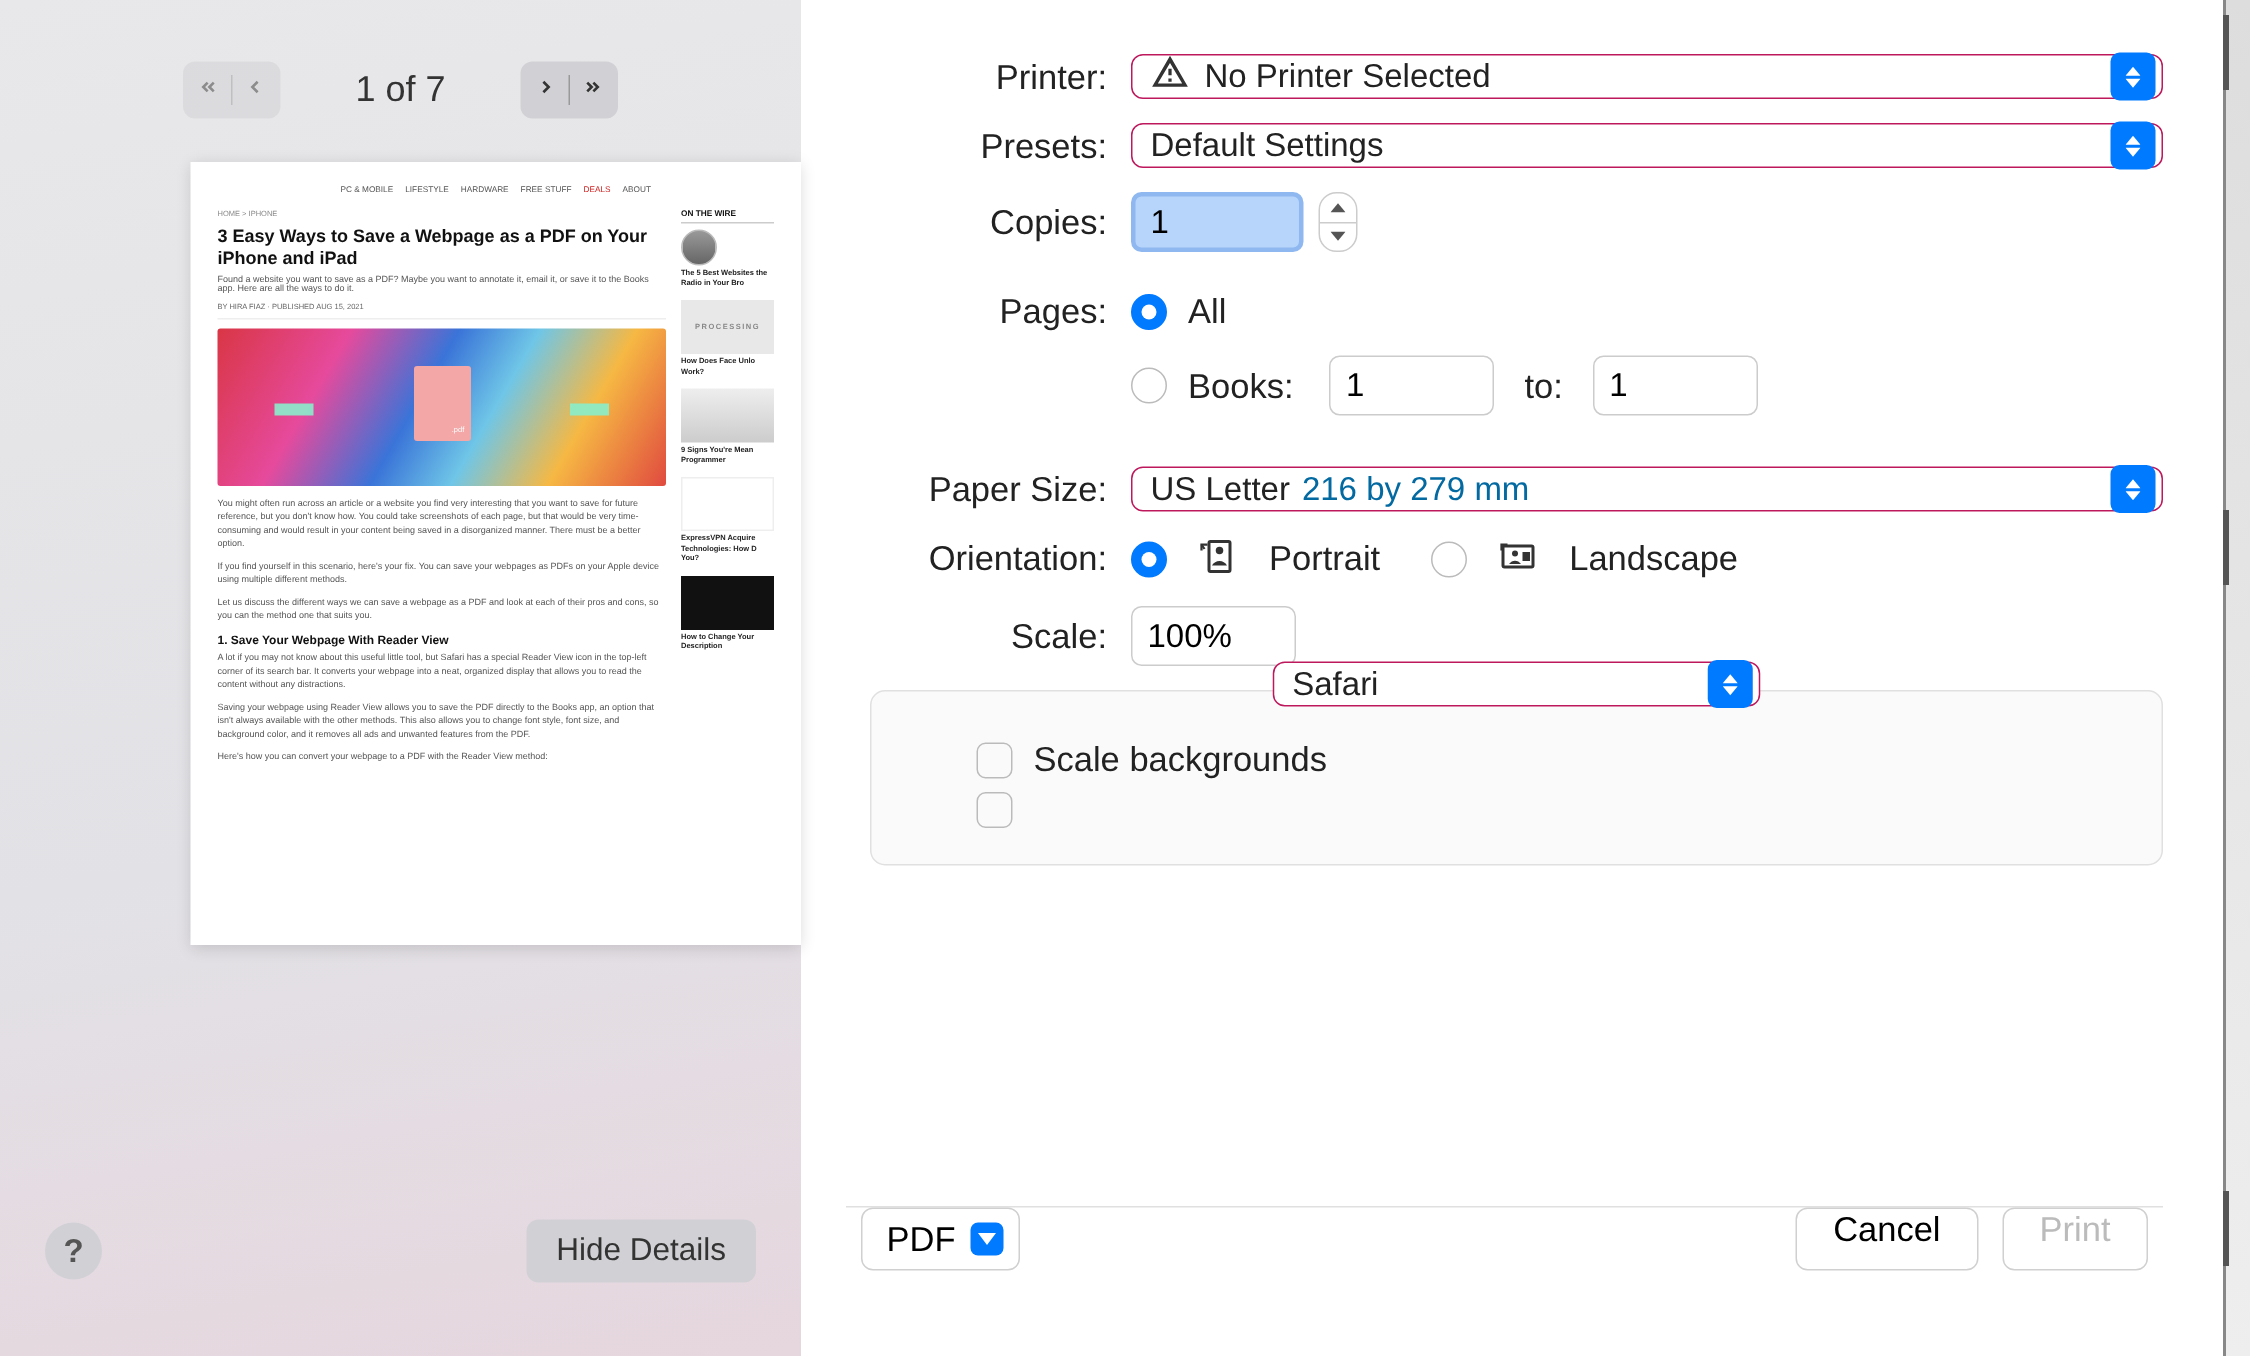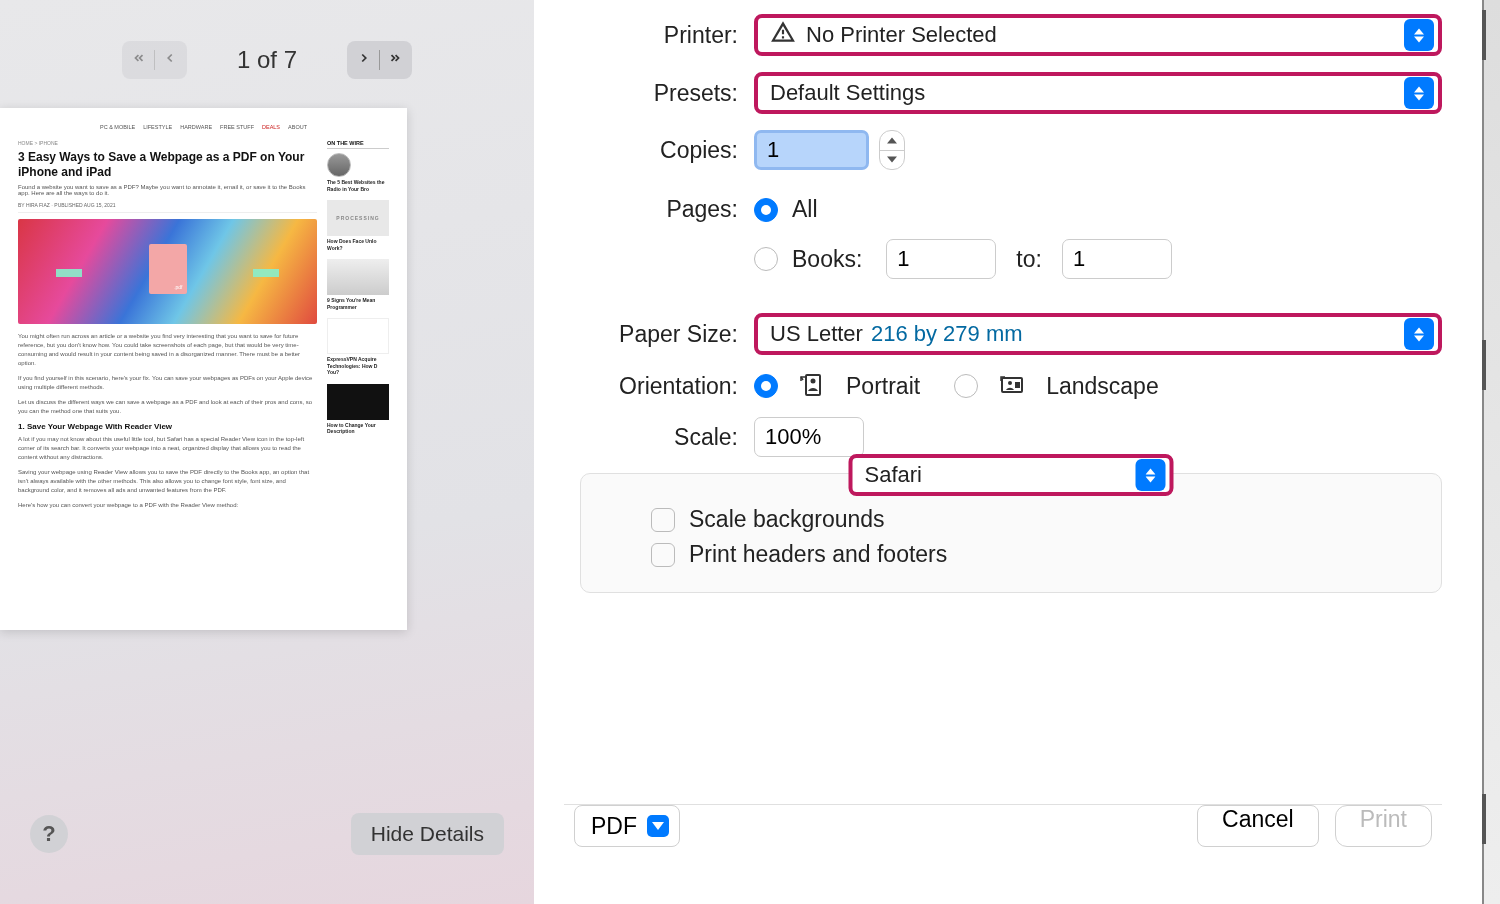--- a/index.html
+++ b/index.html
@@ -37,21 +37,21 @@
     
     .nav-sep { width: 1px; height: 20px; background: #999; margin: 0 2px; }
     
     .chev { width: 14px; height: 14px; color: #333; }
     
     .page-indicator { font-size: 24px; color: #333; }
     
     .thumb-wrap {
       flex: 1;
       display: flex;
-      justify-content: flex-start;
+      justify-content: flex-end;
       padding-top: 18px;
     }
     
     .thumbnail {
       width: 407px;
       height: 522px;
       background: #fff;
       box-shadow: 0 2px 10px rgba(0,0,0,0.15);
       padding: 16px 18px;
       font-size: 7px;
@@ -113,21 +113,21 @@
       font-size: 21px;
       color: #333;
       cursor: pointer;
     }
     
     .right-pane {
       flex: 1;
       background: #fff;
       display: flex;
       flex-direction: column;
-      padding: 14px 40px 0 30px;
+      padding: 36px 40px 0 30px;
     }
     
     .form-rows { flex: 1; }
     
     .row {
       display: flex;
       align-items: center;
       margin-bottom: 16px;
     }
     
@@ -136,22 +136,22 @@
       text-align: right;
       font-size: 23px;
       color: #222;
       padding-right: 16px;
     }
     
     .controls { flex: 1; display: flex; align-items: center; gap: 14px; }
     
     .dropdown {
       flex: 1;
-      height: 42px;
-      border: 4px solid #be185d;
+      height: 30px;
+      border: 1px solid #be185d;
       border-radius: 8px;
       background: #fff;
       display: flex;
       align-items: center;
       padding: 0 12px;
       font-size: 22px;
       color: #222;
       position: relative;
       cursor: pointer;
     }
@@ -277,21 +277,21 @@
     .btn {
       height: 42px;
       border: 1px solid #d0d0d0;
       border-radius: 8px;
       padding: 0 24px;
       font-size: 23px;
       background: #fff;
       cursor: pointer;
       margin-left: 16px;
     }
-    .btn.disabled { color: #bbb; cursor: default; border-radius: 12px; }
+    .btn.disabled { color: #bbb; cursor: default; }
     
     .right-edge {
       width: 18px;
       background: linear-gradient(#ddd, #eee);
       border-left: 2px solid #888;
       position: relative;
     }
     .edge-notch { position:absolute; left:-2px; width:4px; height:50px; background:#555; }
     .edge-notch.n1{top:10px;} .edge-notch.n2{top:340px;} .edge-notch.n3{bottom:60px;}
   </style>
@@ -525,21 +525,20 @@
               <path d="M5 6L0 0h10z"></path>
             </svg>
         </div>
       </div>
       <div class="check-row">
         <div class="checkbox"></div>
         <span class="check-label">Scale backgrounds</span>
       </div>
       <div class="check-row">
         <div class="checkbox"></div>
-        <span class="check-label">Print headers and footers</span>
       </div>
     </div>
   </div>
 
   <div class="footer">
     <div class="pdf-btn">
       <span>PDF</span>
       <div class="pdf-chev">
           <svg viewBox="0 0 12 8">
             <path d="M6 8L0 0h12z"></path>

